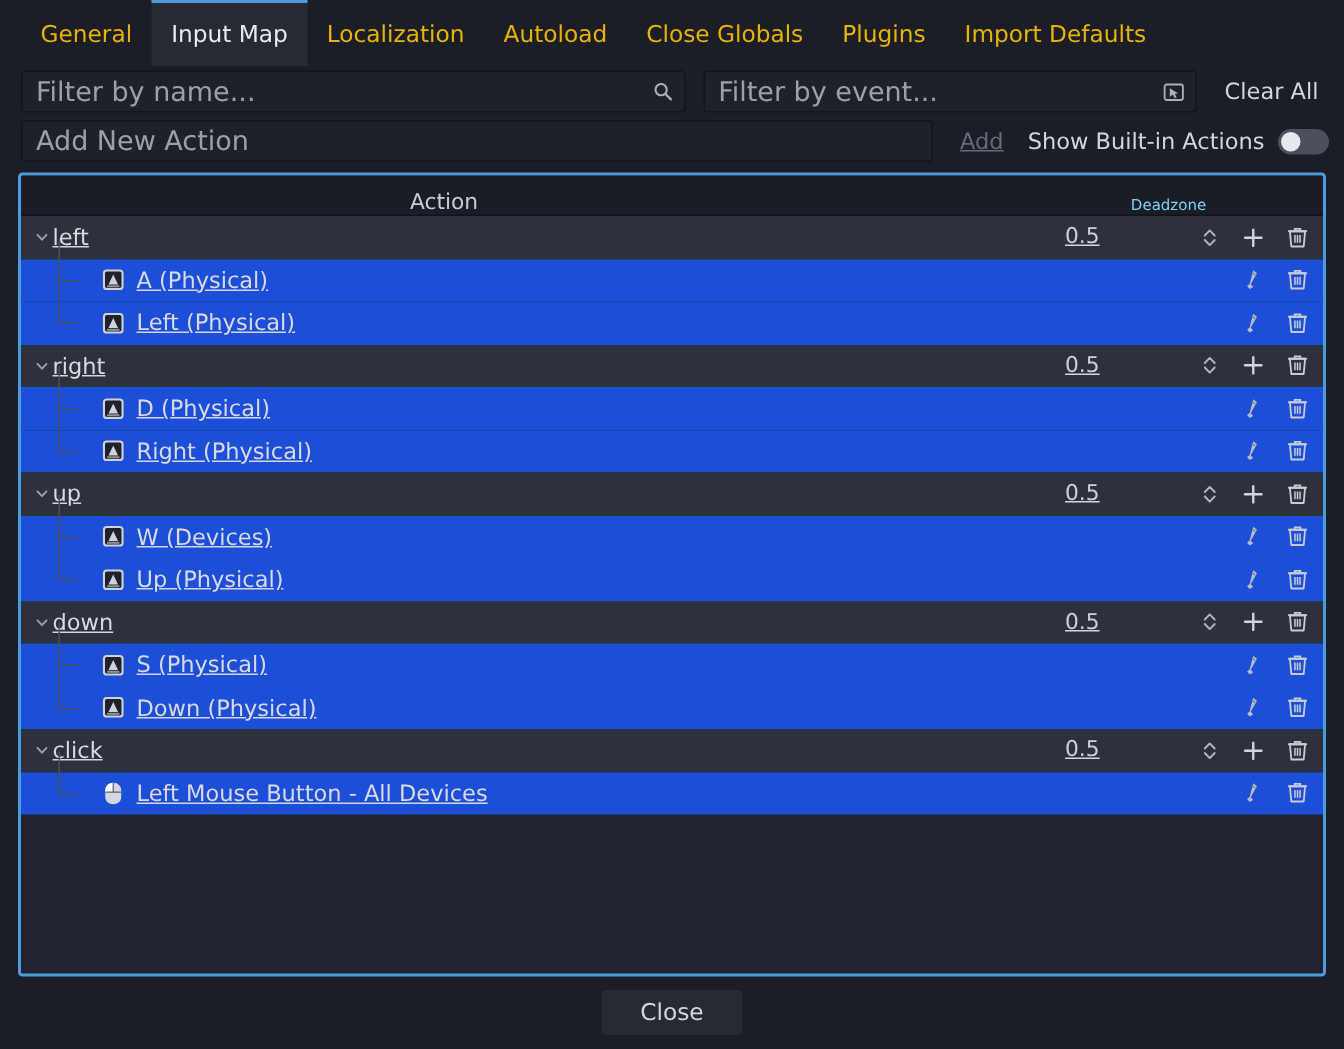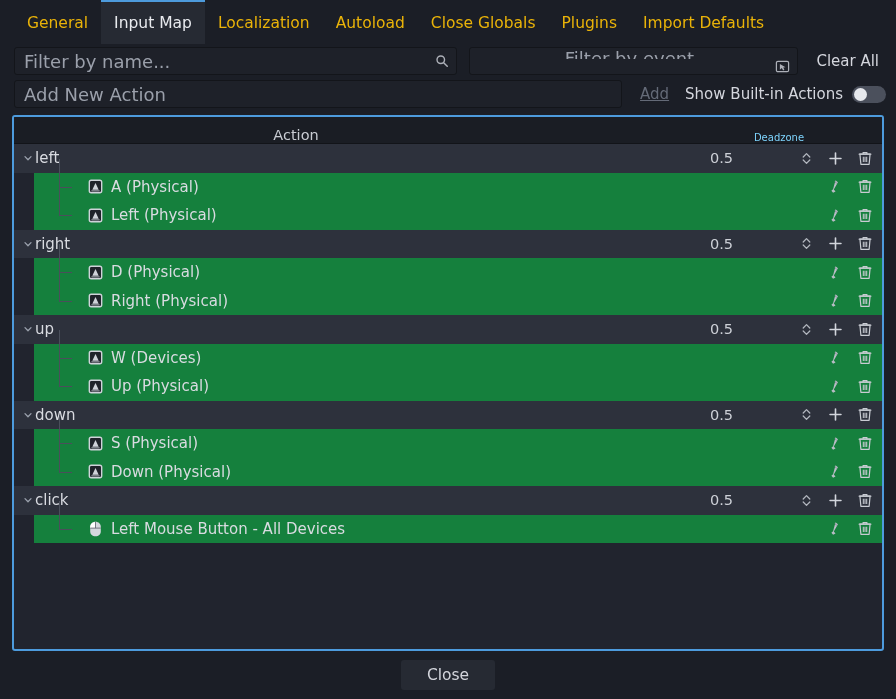--- a/index.html
+++ b/index.html
@@ -80,21 +80,21 @@
     overflow: hidden;
   }
   .inputbox .trail {
     margin-left: auto;
     margin-right: 7px;
     display: flex;
     align-items: center;
     opacity: .85;
   }
   #name-filter { width: 454px; }
-  #event-filter { width: 338px; margin-left: 12px; flex-direction: column; }
+  #event-filter { width: 338px; margin-left: 12px; }
   .clear-all {
     margin-left: 11px;
     font-size: 15px;
     color: #d4d6dd;
     padding: 4px 7px;
     border-radius: 3px;
     cursor: pointer;
     white-space: nowrap;
   }
 
@@ -181,23 +181,24 @@
     flex: 0 0 auto;
   }
   .tbody { position: relative; }
 
   .row {
     height: 28.5px;
     display: flex;
     align-items: center;
     box-sizing: border-box;
     position: relative;
+    text-decoration: underline;
   }
   .row.action-row { background: #2d313c; }
-  .row.event-row { background: #15803d; margin-left: 20px; }
+  .row.event-row { background: #1d4ed8; }
 
   .caret {
     width: 15px;
     display: flex;
     align-items: center;
     justify-content: center;
     margin-left: 6px;
     flex: 0 0 auto;
     cursor: pointer;
   }

